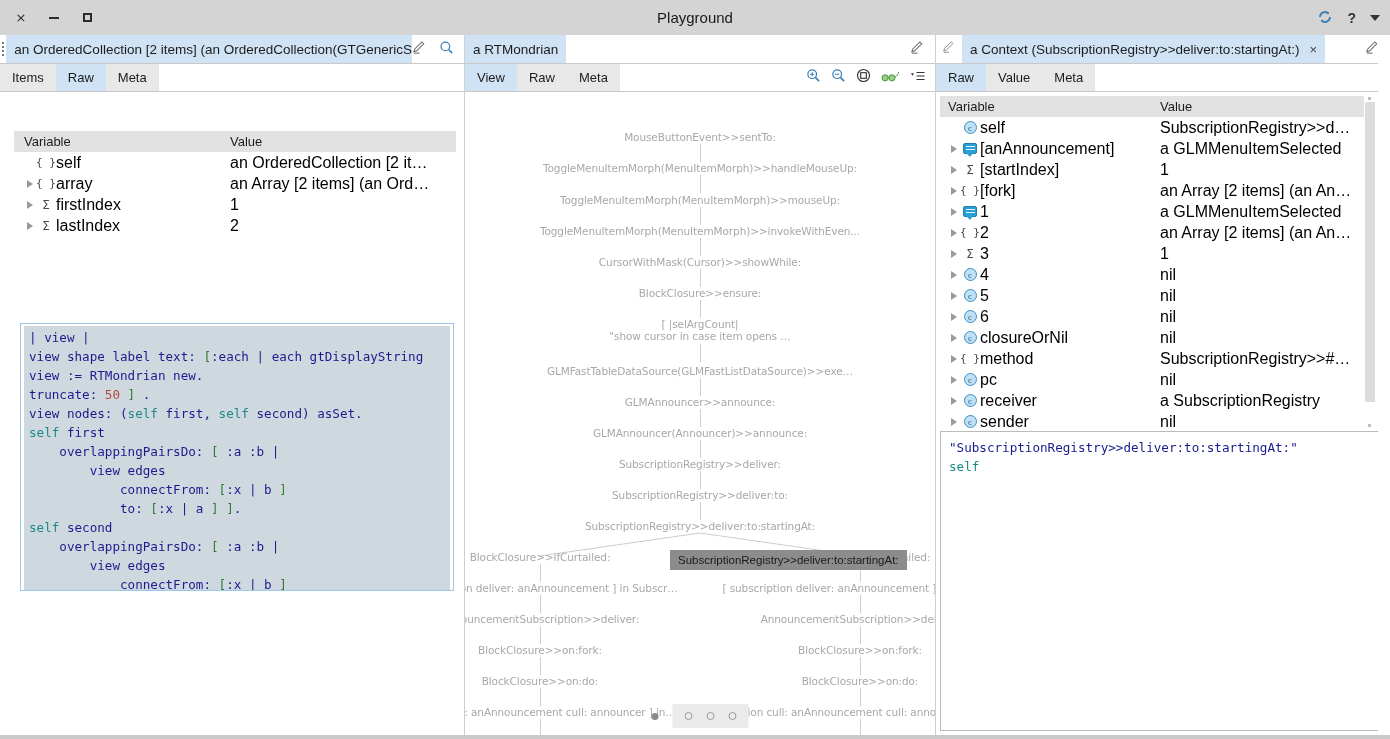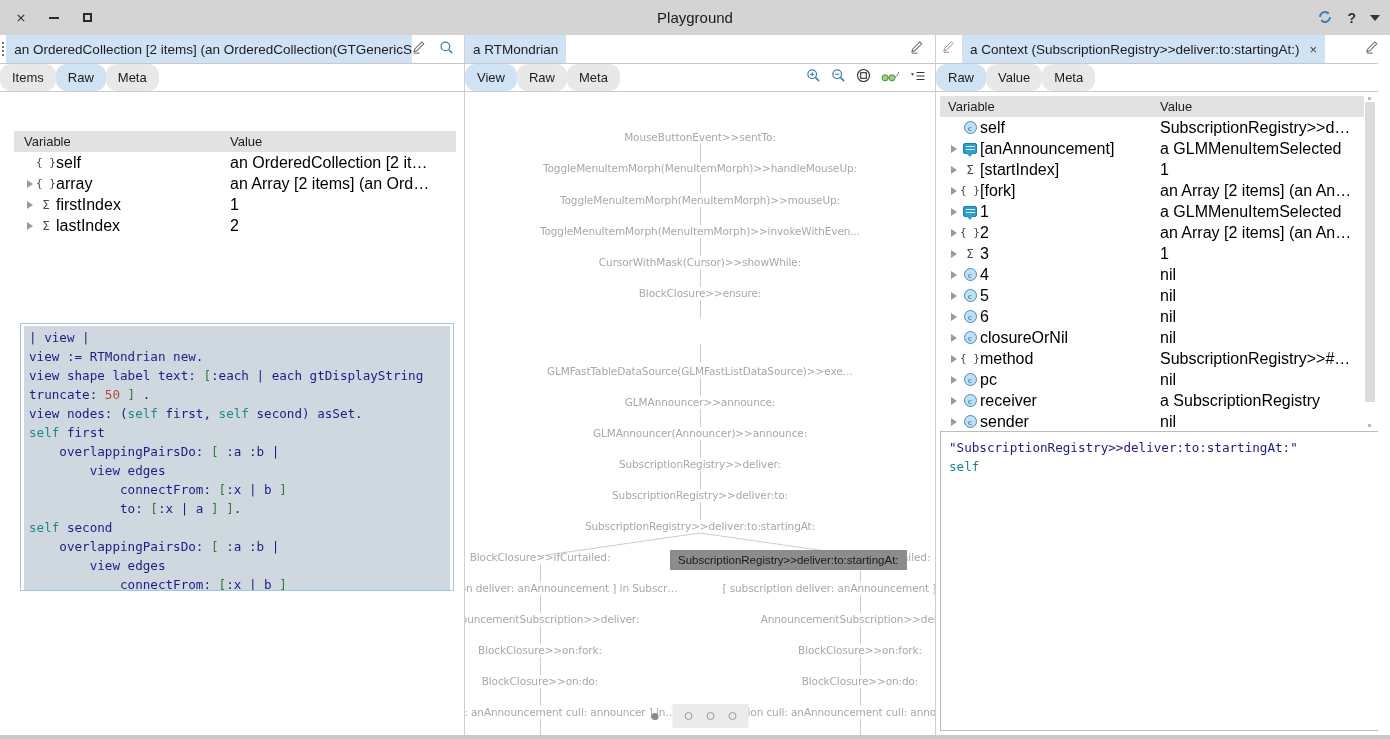--- a/index.html
+++ b/index.html
@@ -69,21 +69,21 @@
   .pencil { cursor: pointer; }
   .magn { cursor: pointer; }
 
   
   .tabstrip {
     height: 28px; display: flex; align-items: stretch;
     border-bottom: 1px solid #c8c8c8; background: #fff; position: relative;
   }
   .tab {
     display: flex; align-items: center; padding: 0 12px; font-size: 13px;
-    color: #1c1c1c; background: #e8e8e8; cursor: pointer; white-space: nowrap; border-radius: 11px;
+    color: #1c1c1c; background: #e8e8e8; cursor: pointer; white-space: nowrap;
   }
   .tab.active { background: #cfe3f5; }
   .tabstrip .tools { margin-left: auto; display: flex; align-items: center; gap: 10px; padding-right: 10px; }
   .tblHead { display: flex; background: #e2e2e2; height: 21px; align-items: center; }
   .tblHead .c1 { padding-left: 10px; }
   .th { font-size: 13px; color: #1c1c1c; }
   .row { display: flex; height: 21px; align-items: center; }
   .c1 { display: flex; align-items: center; overflow: hidden; white-space: nowrap; }
   .c2 { overflow: hidden; white-space: nowrap; text-overflow: ellipsis; padding-right: 20px; }
   .arrow {
@@ -287,22 +287,22 @@
         <span class="vicon sigma">Σ</span>
         <span>lastIndex</span>
       </div>
       <div class="c2" style="width:236px;padding-left:10px">2</div>
     </div>
   </div>
 
   <div id="codeBox">
     <div id="codeSel">
       <pre class="code">| view |</pre>
+      <pre class="code">view shape label text: <span class="k-blk">[</span>:each | each gtDisplayString</pre>
       <pre class="code">view := RTMondrian new.</pre>
-      <pre class="code">view shape label text: <span class="k-blk">[</span>:each | each gtDisplayString</pre>
       <pre class="code">truncate: <span class="k-num">50</span> <span class="k-blk">]</span> .</pre>
       <pre class="code">view nodes: (<span class="k-self">self</span> first, <span class="k-self">self</span> second) asSet.</pre>
       <pre class="code"><span class="k-self">self</span> first</pre>
       <pre class="code">    overlappingPairsDo: <span class="k-blk">[</span> :a :b |</pre>
       <pre class="code">        view edges</pre>
       <pre class="code">            connectFrom: <span class="k-blk">[</span>:x | b <span class="k-blk">]</span></pre>
       <pre class="code">            to: <span class="k-blk">[</span>:x | a <span class="k-blk">]</span> <span class="k-blk">]</span>.</pre>
       <pre class="code"><span class="k-self">self</span> second</pre>
       <pre class="code">    overlappingPairsDo: <span class="k-blk">[</span> :a :b |</pre>
       <pre class="code">        view edges</pre>
@@ -410,20 +410,24 @@
     <div class="vline" style="left:395px; top:595px; height:18px;"></div>
     <div class="vline" style="left:75px;  top:626px; height:18px;"></div>
     <div class="vline" style="left:395px; top:626px; height:18px;"></div>
 
     <div class="tnode" style="left:235px;top:38px">MouseButtonEvent&gt;&gt;sentTo:</div>
     <div class="tnode" style="left:235px;top:69px">ToggleMenuItemMorph(MenuItemMorph)&gt;&gt;handleMouseUp:</div>
     <div class="tnode" style="left:235px;top:101px">ToggleMenuItemMorph(MenuItemMorph)&gt;&gt;mouseUp:</div>
     <div class="tnode" style="left:235px;top:132px">ToggleMenuItemMorph(MenuItemMorph)&gt;&gt;invokeWithEven...</div>
     <div class="tnode" style="left:235px;top:163px">CursorWithMask(Cursor)&gt;&gt;showWhile:</div>
     <div class="tnode" style="left:235px;top:194px">BlockClosure&gt;&gt;ensure:</div>
+    <div class="tnode l2" style="left:235px;top:225px">
+      <div>[ |selArgCount|</div>
+      <div>"show cursor in case item opens …</div>
+    </div>
     <div class="tnode" style="left:235px;top:272px">GLMFastTableDataSource(GLMFastListDataSource)&gt;&gt;exe…</div>
     <div class="tnode" style="left:235px;top:303px">GLMAnnouncer&gt;&gt;announce:</div>
     <div class="tnode" style="left:235px;top:334px">GLMAnnouncer(Announcer)&gt;&gt;announce:</div>
     <div class="tnode" style="left:235px;top:365px">SubscriptionRegistry&gt;&gt;deliver:</div>
     <div class="tnode" style="left:235px;top:396px">SubscriptionRegistry&gt;&gt;deliver:to:</div>
     <div class="tnode" style="left:235px;top:427px">SubscriptionRegistry&gt;&gt;deliver:to:startingAt:</div>
     <div class="tnode" style="left:75px;top:458px">BlockClosure&gt;&gt;ifCurtailed:</div>
     <div class="tnode" style="left:395px;top:458px">BlockClosure&gt;&gt;ifCurtailed:</div>
     <div class="tnode" style="left:75px;top:489px">[ subscription deliver: anAnnouncement ] in Subscr…</div>
     <div class="tnode" style="left:395px;top:489px">[ subscription deliver: anAnnouncement ] in Subscr…</div>

